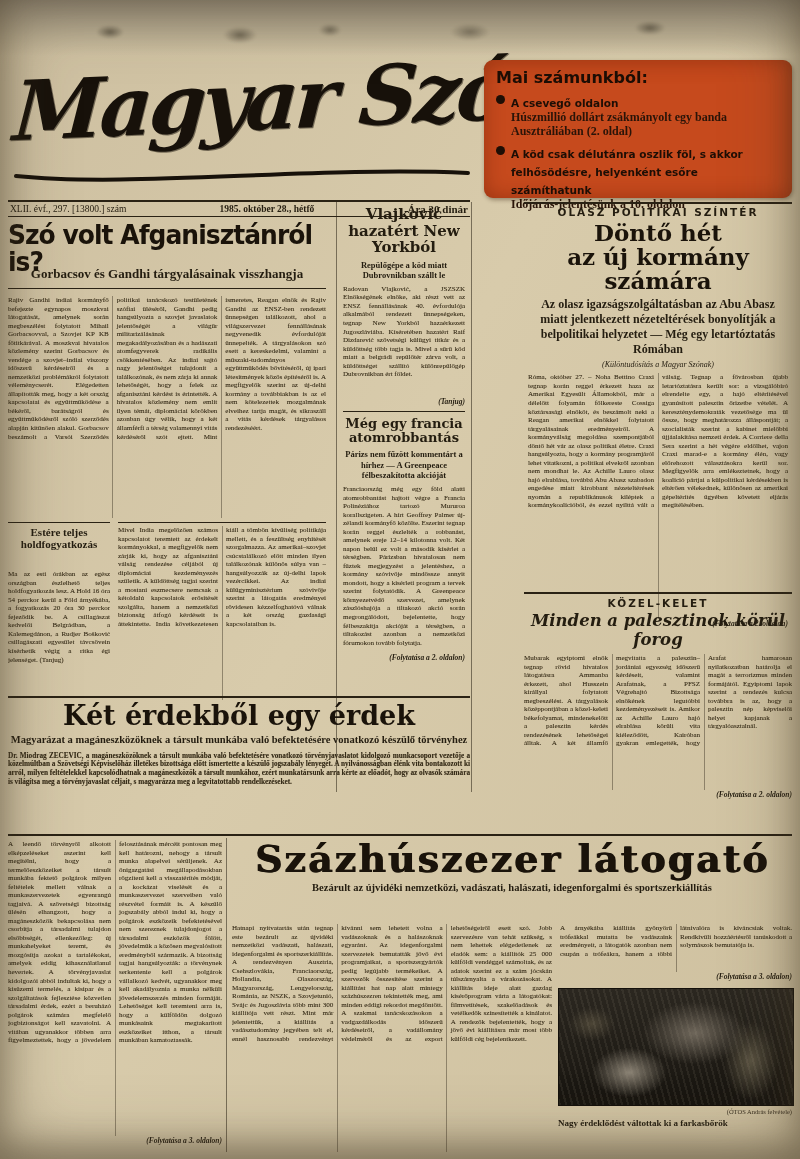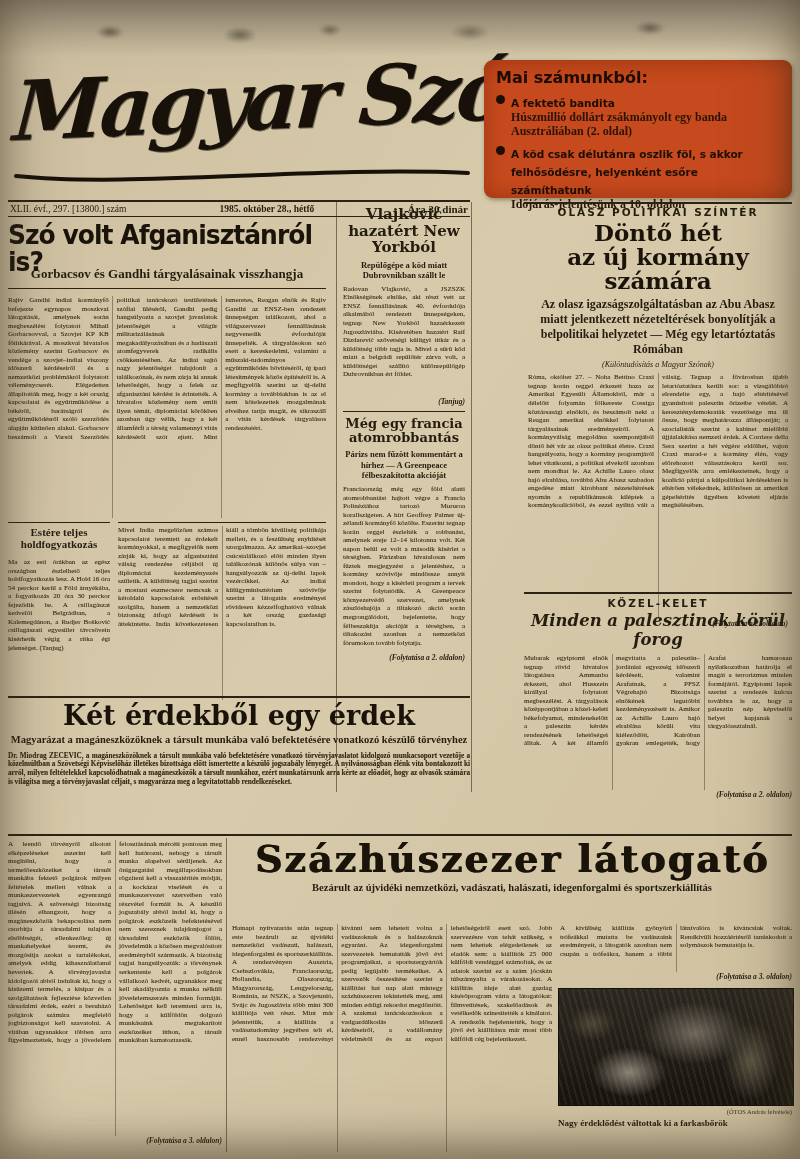--- a/index.html
+++ b/index.html
@@ -51,21 +51,21 @@
   .src{font-weight:bold;font-style:italic;font-size:7.5px;text-align:right;}
   .rule-h{border-top:2px solid #2a2214;height:0;}
   
   .afg-head{left:8px;top:222px;width:330px;font-family:"DejaVu Sans",sans-serif;font-weight:bold;
         font-size:26px;line-height:1.05;letter-spacing:-1px;transform:scaleX(.96);transform-origin:left;
         color:#1a130a;}
   .afg-sub{left:8px;top:266px;width:318px;text-align:center;font-weight:bold;font-size:13px;
         border-bottom:1px solid #2a2214;padding-bottom:6px;}
   .afg-body-a{left:8px;top:296px;width:318px;height:222px;}
   .hold-box{left:8px;top:522px;width:102px;height:174px;border-top:1px solid #2a2214;padding-top:3px;box-sizing:border-box;}
-  .hold-title{font-weight:bold;font-size:11px;text-align:center;line-height:1.1;margin-bottom:8px;}
+  .hold-title{font-weight:bold;font-size:11px;text-align:center;line-height:1.1;margin-bottom:20px;}
   .hold-body{height:118px;}
   .afg-body-b{left:118px;top:522px;width:208px;height:178px;border-top:1px solid #2a2214;padding-top:3px;box-sizing:border-box;}
   
   .midcol{left:336px;top:202px;width:136px;height:590px;border-left:1px solid rgba(42,34,20,.55);
         border-right:1px solid rgba(42,34,20,.55);padding:4px 6px 0;box-sizing:border-box;}
   .vlaj-head{font-family:"DejaVu Serif",serif;font-weight:bold;font-size:15px;text-align:center;line-height:1.1;}
   .vlaj-sub{font-weight:bold;font-size:8.5px;text-align:center;margin:4px 0 5px;line-height:1.2;}
   .vlaj-body{height:112px;}
   .mid-divider{border-top:1px solid #2a2214;margin:5px 0;}
   .atom-head{font-family:"DejaVu Serif",serif;font-weight:bold;font-size:13px;text-align:center;line-height:1.1;}
@@ -125,21 +125,21 @@
     <svg class="swash" viewBox="0 0 460 22" preserveAspectRatio="none">
       <path d="M4,12 C120,24 300,2 456,9" stroke="#17110a" stroke-width="4" fill="none" stroke-linecap="round"></path>
     </svg>
   </div>
 
   <div class="abs issue-box">
     <div class="issue-title">Mai számunkból:</div>
     <div class="issue-item">
       <span class="dot"></span>
       <span>
-        <span class="issue-item-title">A fektető bandita</span>
+        <span class="issue-item-title">A csevegő oldalon</span>
         <div class="issue-item-detail">Húszmillió dollárt zsákmányolt egy banda Ausztráliában (2. oldal)</div>
       </span>
     </div>
     <div class="issue-item">
       <span class="dot"></span>
       <span>
         <span class="issue-item-title">A köd csak délutánra oszlik föl, s akkor felhősödésre, helyenként esőre számíthatunk</span>
         <div class="issue-item-detail">Időjárás-jelentésünk a 10. oldalon</div>
       </span>
     </div>
@@ -203,20 +203,20 @@
   <div class="abs torveny">
     <div class="torveny-body tiny cols2">A leendő törvényről alkotott elképzeléseket aszerint kell megítélni, hogy a termelőeszközeiket a társult munkába fektető polgárok milyen feltételek mellett válnak a munkaszervezetek egyenrangú tagjaivá. A szövetségi bizottság ülésén elhangzott, hogy a magáneszközök bekapcsolása nem csorbítja a társadalmi tulajdon elsőbbségét, ellenkezőleg: új munkahelyeket teremt, és mozgósítja azokat a tartalékokat, amelyek eddig kihasználatlanul hevertek. A törvényjavaslat kidolgozói abból indultak ki, hogy a kisüzemi termelés, a kisipar és a szolgáltatások fejlesztése közvetlen társadalmi érdek, ezért a beruházó polgárok számára megfelelő jogbiztonságot kell szavatolni. A vitában ugyanakkor többen arra figyelmeztettek, hogy a jövedelem felosztásának mércéit pontosan meg kell határozni, nehogy a társult munka alapelvei sérüljenek. Az önigazgatási megállapodásokban rögzíteni kell a visszatérítés módját, a kockázat viselését és a munkaszervezet szerveiben való részvétel formáit is. A készülő jogszabály abból indul ki, hogy a polgárok eszközeik befektetésével nem szereznek tulajdonjogot a társadalmi eszközök fölött, jövedelmük a közösen megvalósított eredményből származik. A bizottság tagjai hangsúlyozták: a törvénynek serkentenie kell a polgárok vállalkozó kedvét, ugyanakkor meg kell akadályoznia a munka nélküli jövedelemszerzés minden formáját. Lehetőséget kell teremteni arra is, hogy a külföldön dolgozó munkásaink megtakarított eszközeiket itthon, a társult munkában kamatoztassák.</div>
     <div class="cont">(Folytatása a 3. oldalon)</div>
   </div>
   <div class="abs vrule-bottom"></div>
 
   <div class="abs kiall">
     <div class="kiall-head">Százhúszezer látogató</div>
     <div class="kiall-sub">Bezárult az újvidéki nemzetközi, vadászati, halászati, idegenforgalmi és sportszerkiállítás</div>
     <div class="abs kiall-left tiny cols3">Hatnapi nyitvatartás után tegnap este bezárult az újvidéki nemzetközi vadászati, halászati, idegenforgalmi és sportszerkiállítás. A rendezvényen Ausztria, Csehszlovákia, Franciaország, Hollandia, Olaszország, Magyarország, Lengyelország, Románia, az NSZK, a Szovjetunió, Svájc és Jugoszlávia több mint 300 kiállítója vett részt. Mint már jelentettük, a kiállítás a vadásztudomány jegyében telt el, ennél hasznosabb rendezvényt kívánni sem lehetett volna a vadászoknak és a halászoknak egyaránt. Az idegenforgalmi szervezetek bemutatták jövő évi programjaikat, a sportszergyártók pedig legújabb termékeiket. A szervezők összesítése szerint a kiállítást hat nap alatt mintegy százhúszezren tekintették meg, ami minden eddigi rekordot megdöntött. A szakmai tanácskozásokon a vadgazdálkodás időszerű kérdéseiről, a vadállomány védelméről és az export lehetőségeiről esett szó. Jobb szervezésre van tehát szükség, s nem lehettek elégedetlenek az eladók sem: a kiállítók 25 000 külföldi vendéggel számoltak, és az adatok szerint ez a szám jócskán túlszárnyalta a várakozásokat. A kiállítás ideje alatt gazdag kísérőprogram várta a látogatókat: filmvetítések, szakelőadások és vetélkedők színesítették a kínálatot. A rendezők bejelentették, hogy a jövő évi kiállításra már most több külföldi cég bejelentkezett.</div>
-    <div class="abs kiall-right tiny cols2">A kívüliség kiállítás gyönyörű trófeákkal mutatta be vadászaink eredményeit, a látogatók azonban nem csupán a trófeákra, hanem a többi látnivalóra is kíváncsiak voltak. Rendkívüli hozzáértésről tanúskodott a solymászok bemutatója is.</div>
+    <div class="abs kiall-right tiny cols2">A árnyékába kiállítás gyönyörű trófeákkal mutatta be vadászaink eredményeit, a látogatók azonban nem csupán a trófeákra, hanem a többi látnivalóra is kíváncsiak voltak. Rendkívüli hozzáértésről tanúskodott a solymászok bemutatója is.</div>
     <div class="abs cont kiall-cont">(Folytatása a 3. oldalon)</div>
     <div class="abs photo"></div>
     <div class="abs photo-credit">(ÓTOS András felvétele)</div>
     <div class="abs photo-caption">Nagy érdeklődést váltottak ki a farkasbőrök</div>
   </div>
 
 </div>
 
 </body></html>

